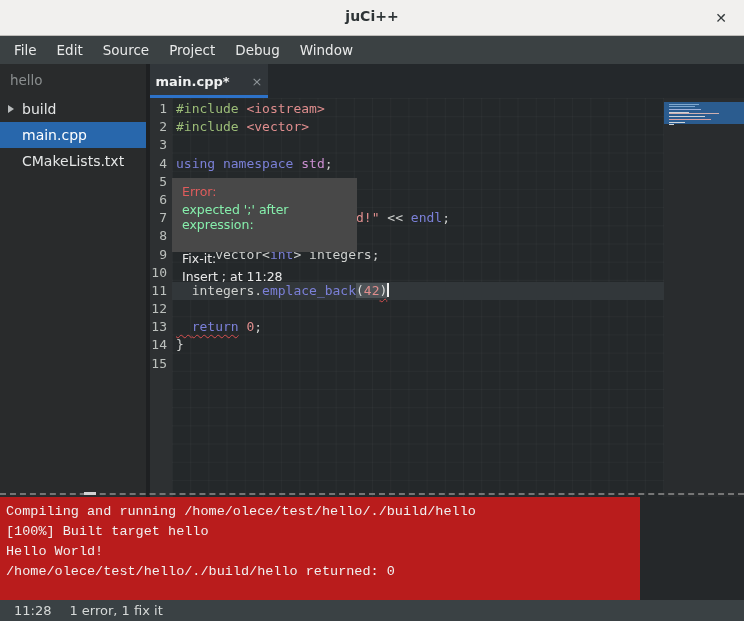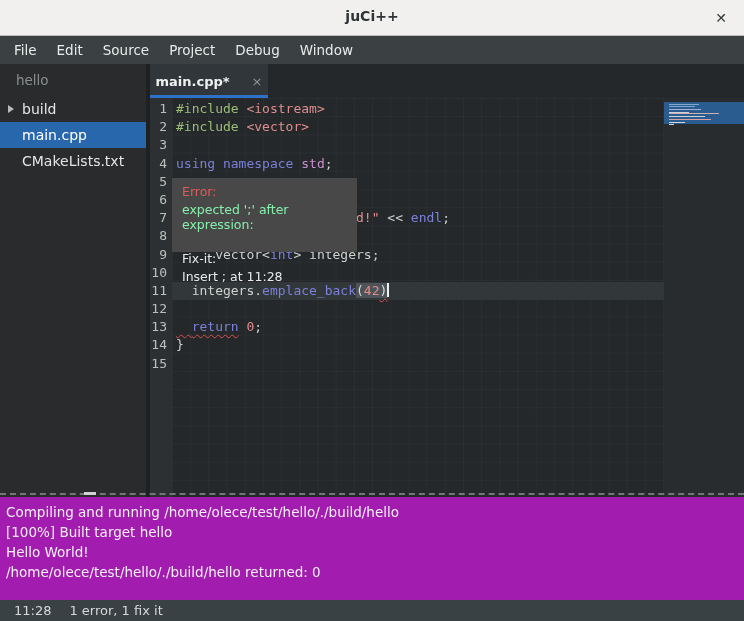--- a/index.html
+++ b/index.html
@@ -16,21 +16,21 @@
   .closebtn { position:absolute; right:12px; top:7px; width:22px; height:22px;
     text-align:center; line-height:22px; font-size:14px; color:#34393b; cursor:default; }
 
   
   .menubar { position:absolute; left:0; top:36px; width:744px; height:28px;
     background:#3b4143; display:flex; align-items:center; padding-left:4px; }
   .menu-item { color:#e9eaea; font-size:13.5px; padding:5px 10px; }
 
   
   .sidebar { position:absolute; left:0; top:64px; width:146px; height:433px; background:#292b2c; }
-  .project-label { color:#8b8f90; font-size:13.5px; padding:8px 0 8px 10px;margin-left:6px; }
+  .project-label { color:#8b8f90; font-size:13.5px; padding:8px 0 8px 10px; }
   .tree-item { height:26px; display:flex; align-items:center; color:#e4e6e6; font-size:14px; }
   .tree-item .lbl { margin-left:22px; }
   .tree-item .arrow { position:absolute; left:8px; width:0; height:0;
     border-left:6px solid #b9bcbd; border-top:4px solid transparent; border-bottom:4px solid transparent; }
   .tree-item .arrow + .lbl { }
   .tree-item.selected { color:#ffffff; }
   .vsep { position:absolute; left:146px; top:64px; width:4px; height:433px; background:#1e2022; }
 
   
   .tabbar { position:absolute; left:150px; top:64px; width:594px; height:34px; background:#24282b; }
@@ -77,22 +77,22 @@
 
   
   .minimap { position:absolute; left:514px; top:0; width:80px; height:399px; background:#292c2e; }
   .mviewport { position:absolute; left:0; top:4px; width:80px; height:22px; padding:2px 0 0 5px; }
   .mbar { height:1px; margin-bottom:0.5px; }
 
   
   .hsep { position:absolute; left:0; top:493px; width:744px; height:4px;
     border-top:2px dashed #757575; }
   .handle { position:absolute; left:84px; top:492px; width:12px; height:3px; background:#d2d2d2; }
-  .terminal { position:absolute; left:0; top:497px; width:744px; height:103px; background:#a21caf;
-    padding:5px 6px; }
+  .terminal { position:absolute; left:0; top:497px; width:640px; height:103px; background:#b91c1c;
+    padding:5px 6px;font-family:Liberation Mono, monospace; }
   .tline { color:#f1f1f1; font-size:13.5px; line-height:20px; white-space:pre; }
 
   
   .statusbar { position:absolute; left:0; top:600px; width:744px; height:21px; background:#3a4144;
     display:flex; align-items:center; padding-left:14px; gap:18px; }
   .statusbar span { color:#d6d9d8; font-size:13px; }
 </style>
 </head>
 <body>
 

